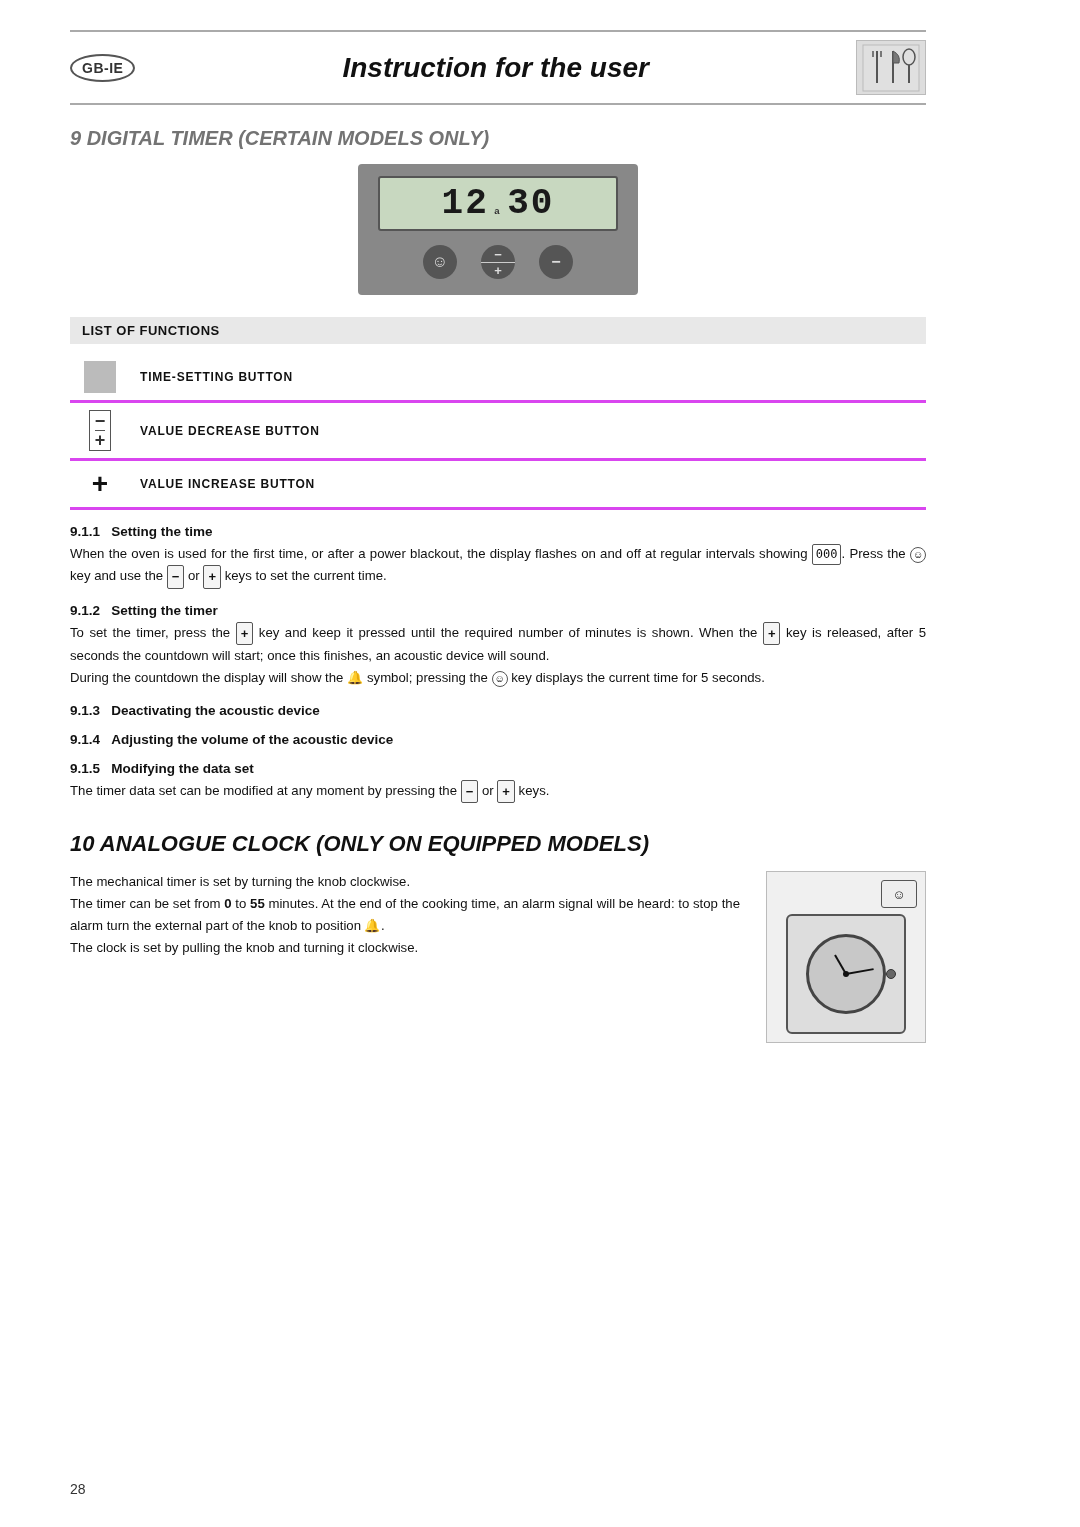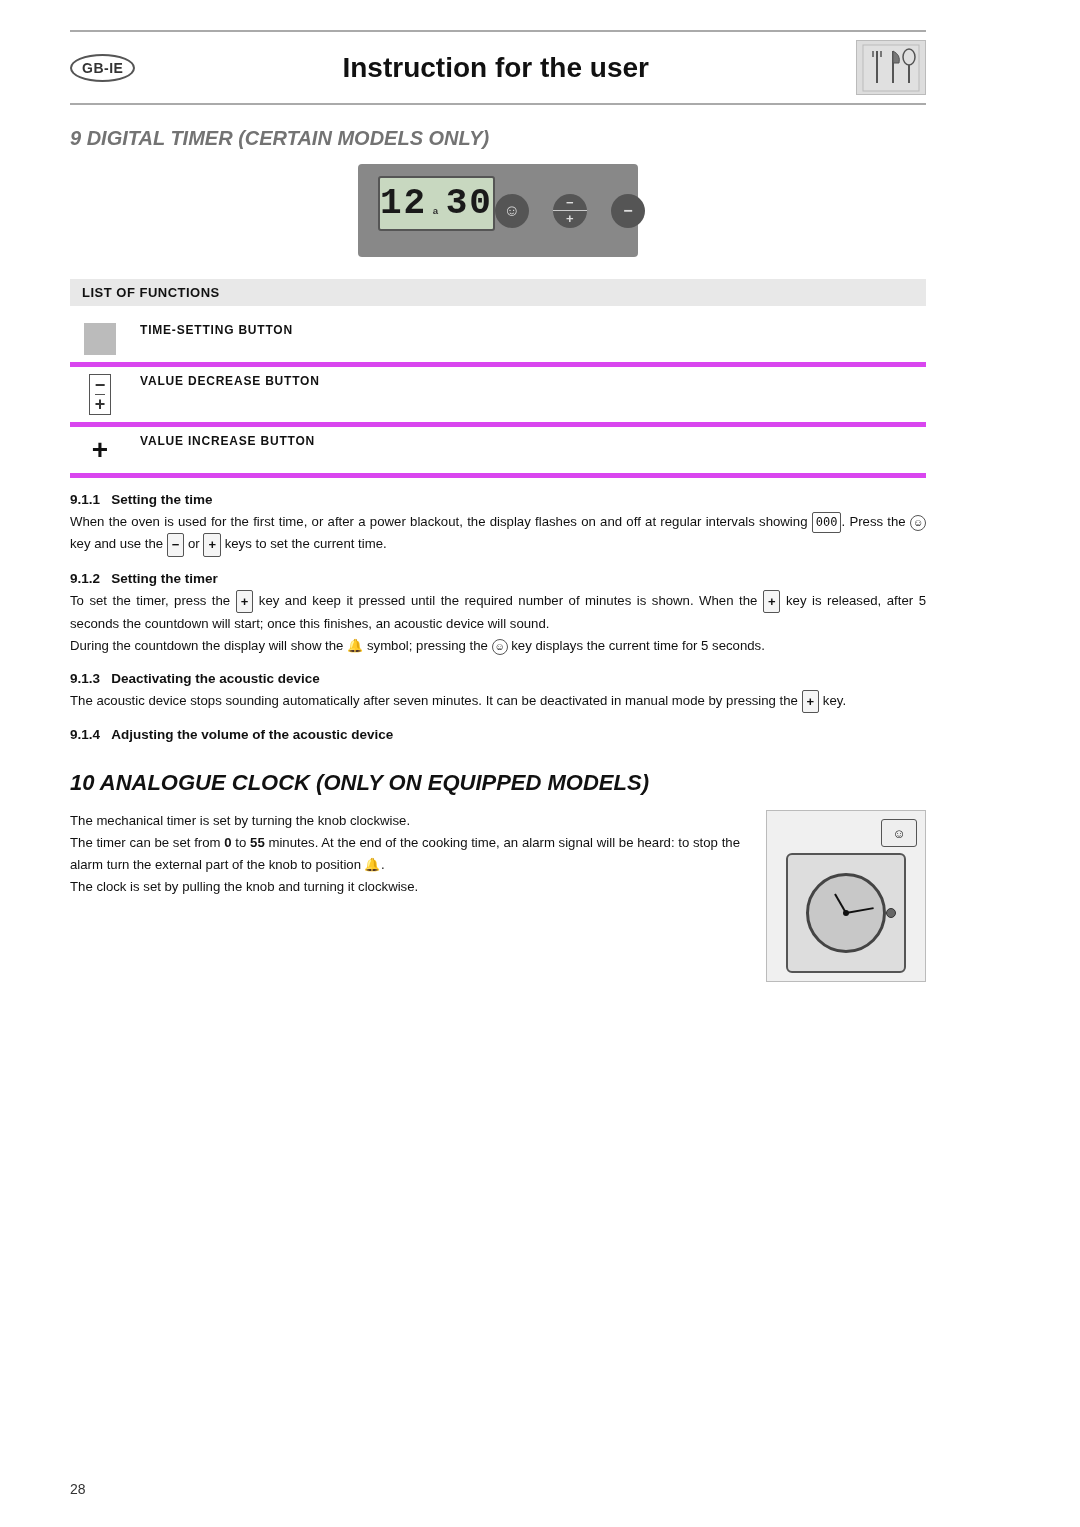--- a/index.html
+++ b/index.html
@@ -43,20 +43,21 @@
       letter-spacing: 0.5px;
       white-space: nowrap;
     }
 
     .header-title {
       font-size: 28px;
       font-weight: bold;
       text-align: center;
       flex: 1;
       color: #111;
+      font-style: italic;
     }
 
     .header-image {
       width: 70px;
       height: 55px;
       background: #ddd;
       border: 1px solid #bbb;
       display: flex;
       align-items: center;
       justify-content: center;
@@ -93,21 +94,21 @@
       justify-content: center;
       margin-bottom: 22px;
     }
 
     .timer-display {
       background: #888;
       width: 280px;
       padding: 12px 20px 16px 20px;
       border-radius: 4px;
       display: flex;
-      flex-direction: row;
+      flex-direction: column;
       align-items: center;
     }
 
     .timer-screen {
       background: #c8d8c0;
       width: 240px;
       height: 55px;
       border-radius: 3px;
       display: flex;
       align-items: center;
@@ -342,23 +343,23 @@
       font-size: 14px;
       color: #333;
     }
 
     .bell-symbol {
       font-size: 13px;
     }
 
     .functions-row {
       display: flex;
-      align-items: flex-start;
+      align-items: center;
       padding: 7px 0;
-      border-bottom: 5px solid #d946ef;
+      border-bottom: 3px solid #d946ef;
     }
 
     .functions-row:last-child {
       border-bottom: none;
     }
 
     .func-label {
       font-size: 12px;
       font-weight: bold;
       letter-spacing: 0.8px;
@@ -465,31 +466,36 @@
     <p class="body-text">
       To set the timer, press the <span class="inline-btn">+</span> key and keep it pressed until the required number of minutes is shown. When the <span class="inline-btn">+</span> key is released, after 5 seconds the countdown will start; once this finishes, an acoustic device will sound.<br>
       During the countdown the display will show the <span class="bell-symbol">🔔</span> symbol; pressing the <span class="inline-circle">☺</span> key displays the current time for 5 seconds.
     </p>
   </div>
 
   <div class="subsection">
     <div class="subsection-heading">
       <span>9.1.3&nbsp;&nbsp;&nbsp;</span><span>Deactivating the acoustic device</span>
     </div>
-    <p class="body-text">
-      The acoustic device stops sounding automatically after seven minutes.  It can be deactivated in manual mode by pressing the <span class="inline-btn">+</span> key.
-    </p>
   </div>
 
   <div class="subsection">
     <div class="subsection-heading">
       <span>9.1.4&nbsp;&nbsp;&nbsp;</span><span>Adjusting the volume of the acoustic device</span>
     </div>
   </div>
 
+  <div class="subsection">
+    <div class="subsection-heading">
+      <span>9.1.5&nbsp;&nbsp;&nbsp;</span><span>Modifying the data set</span>
+    </div>
+    <p class="body-text">
+      The timer data set can be modified at any moment by pressing the <span class="inline-btn">−</span> or <span class="inline-btn">+</span> keys.
+    </p>
+  </div>
 
   <div class="section-heading-2">10  ANALOGUE CLOCK (ONLY ON EQUIPPED MODELS)</div>
 
   <div class="section10-content">
     <div class="section10-text">
       <p class="body-text">
         The mechanical timer is set by turning the knob clockwise.<br>
         The timer can be set from <strong>0</strong> to <strong>55</strong> minutes. At the end of the cooking time, an alarm signal will be heard: to stop the alarm turn the external part of the knob to position <span class="bell-symbol">🔔</span>.<br>
         The clock is set by pulling the knob and turning it clockwise.
       </p>

